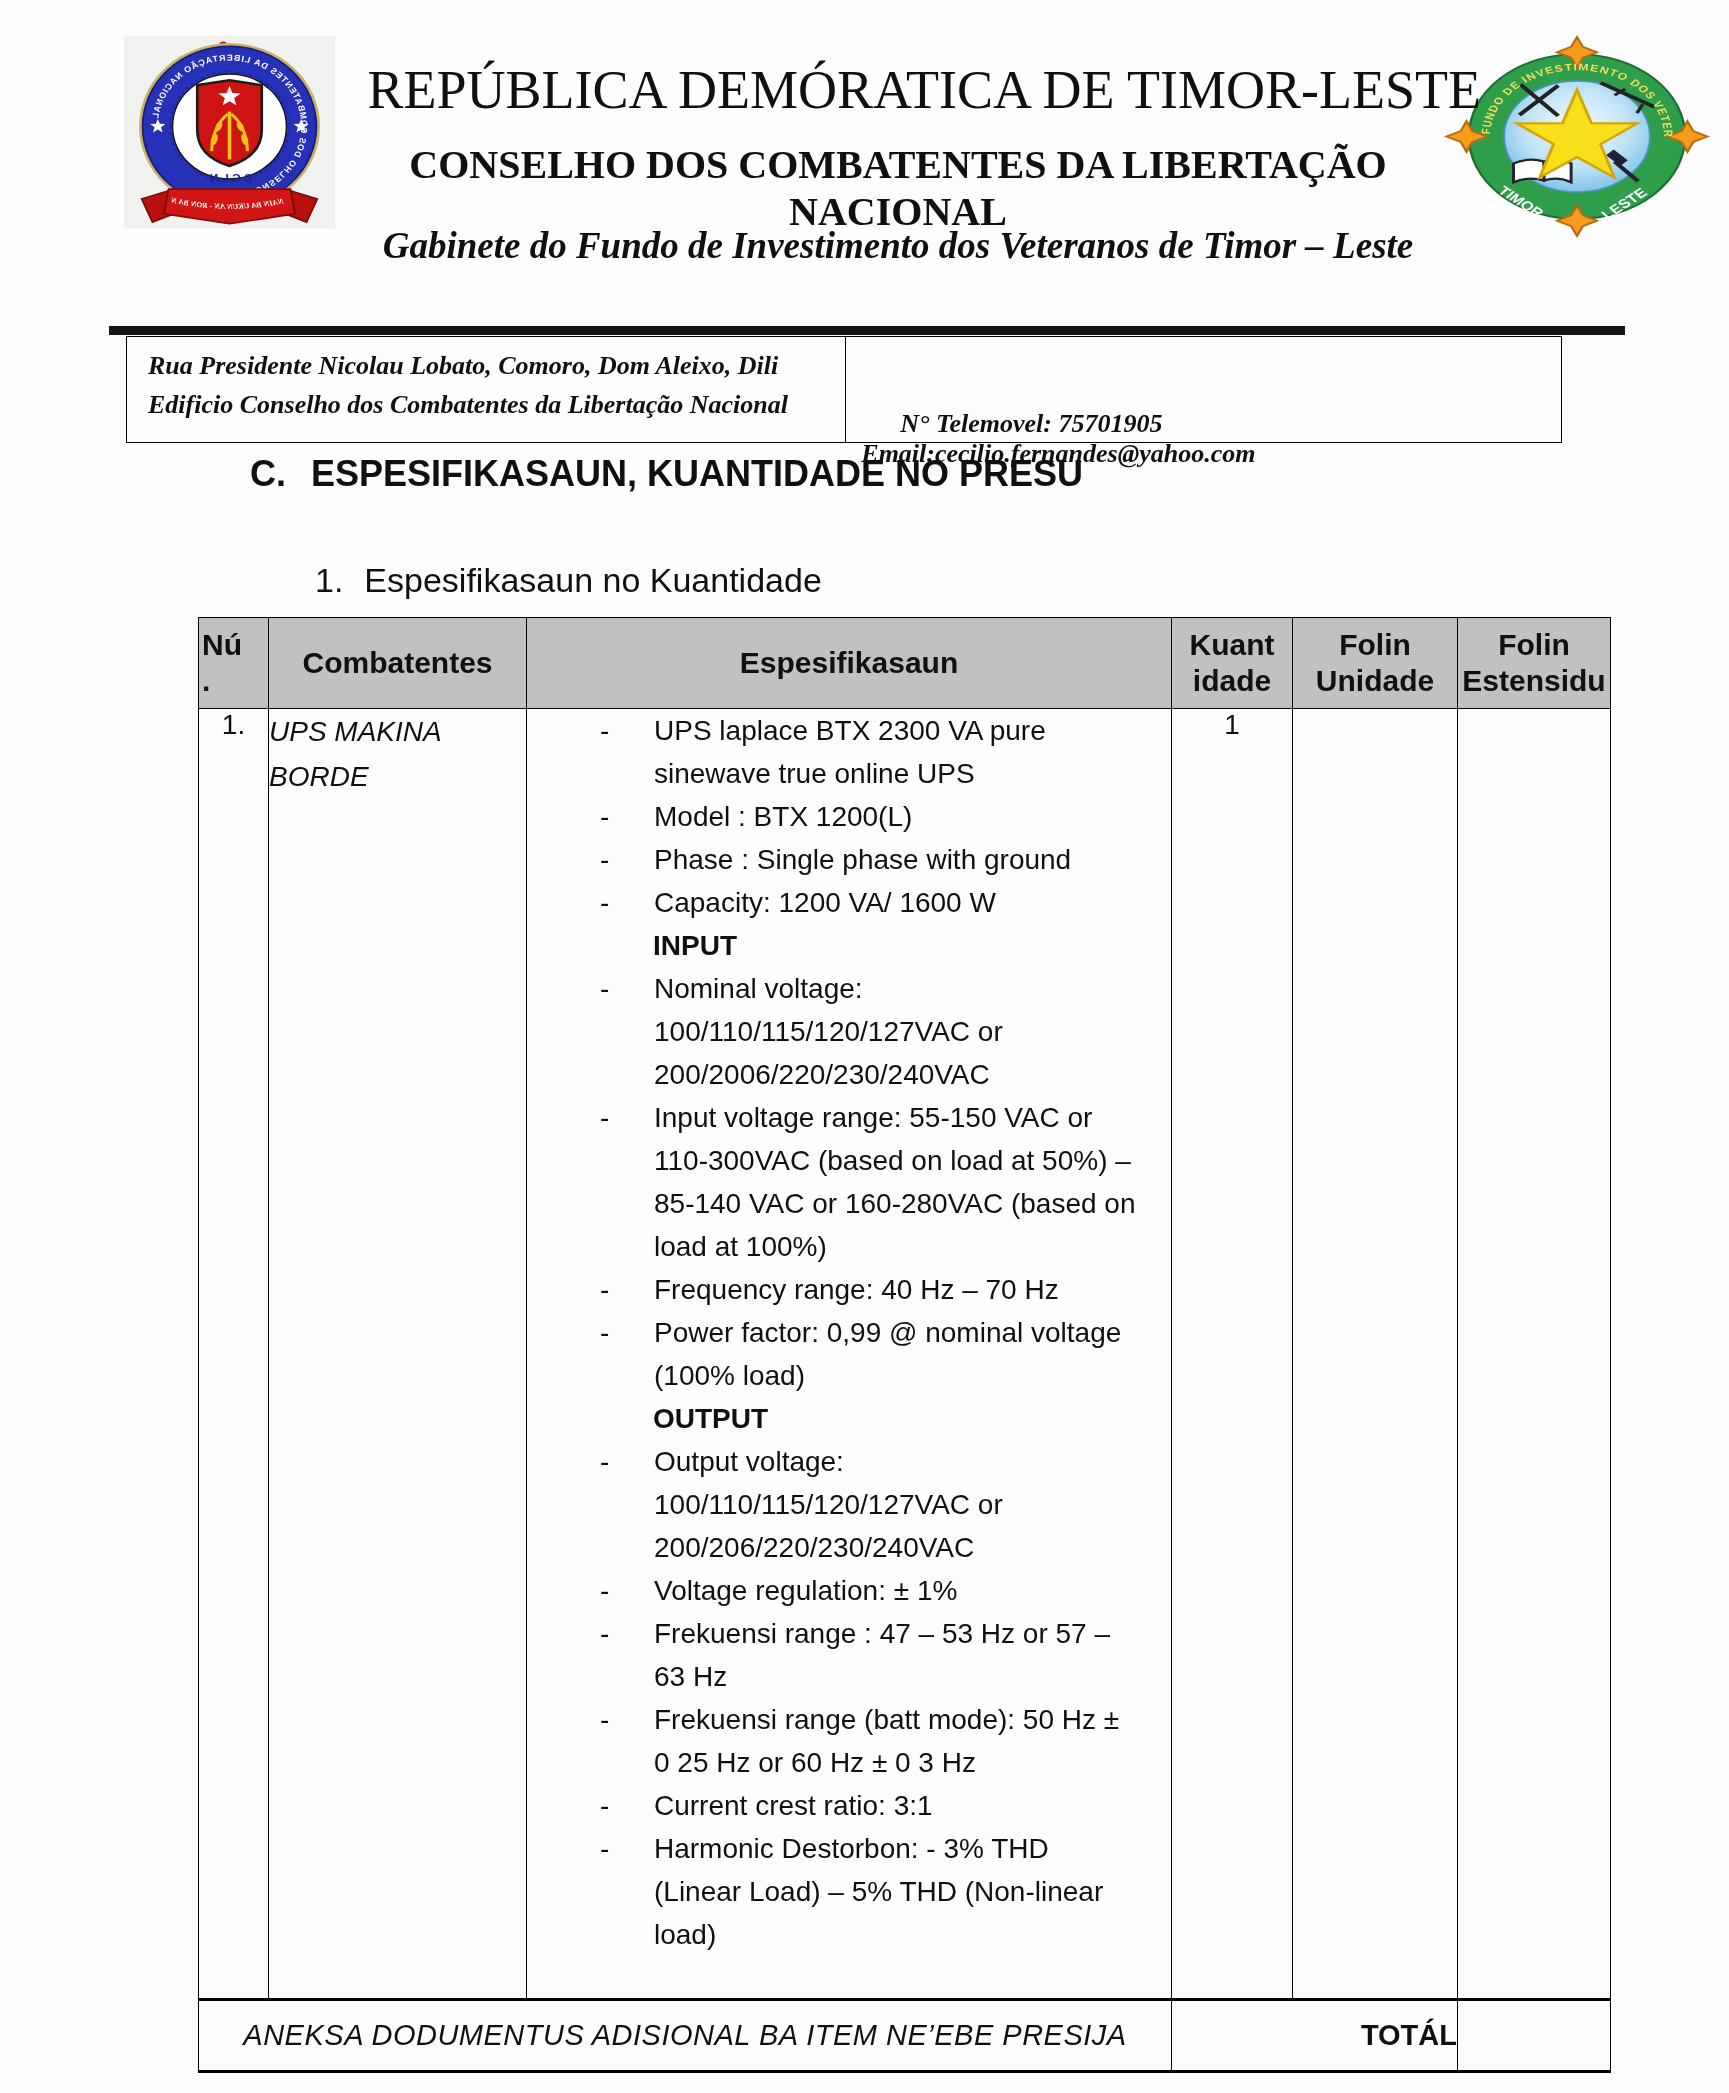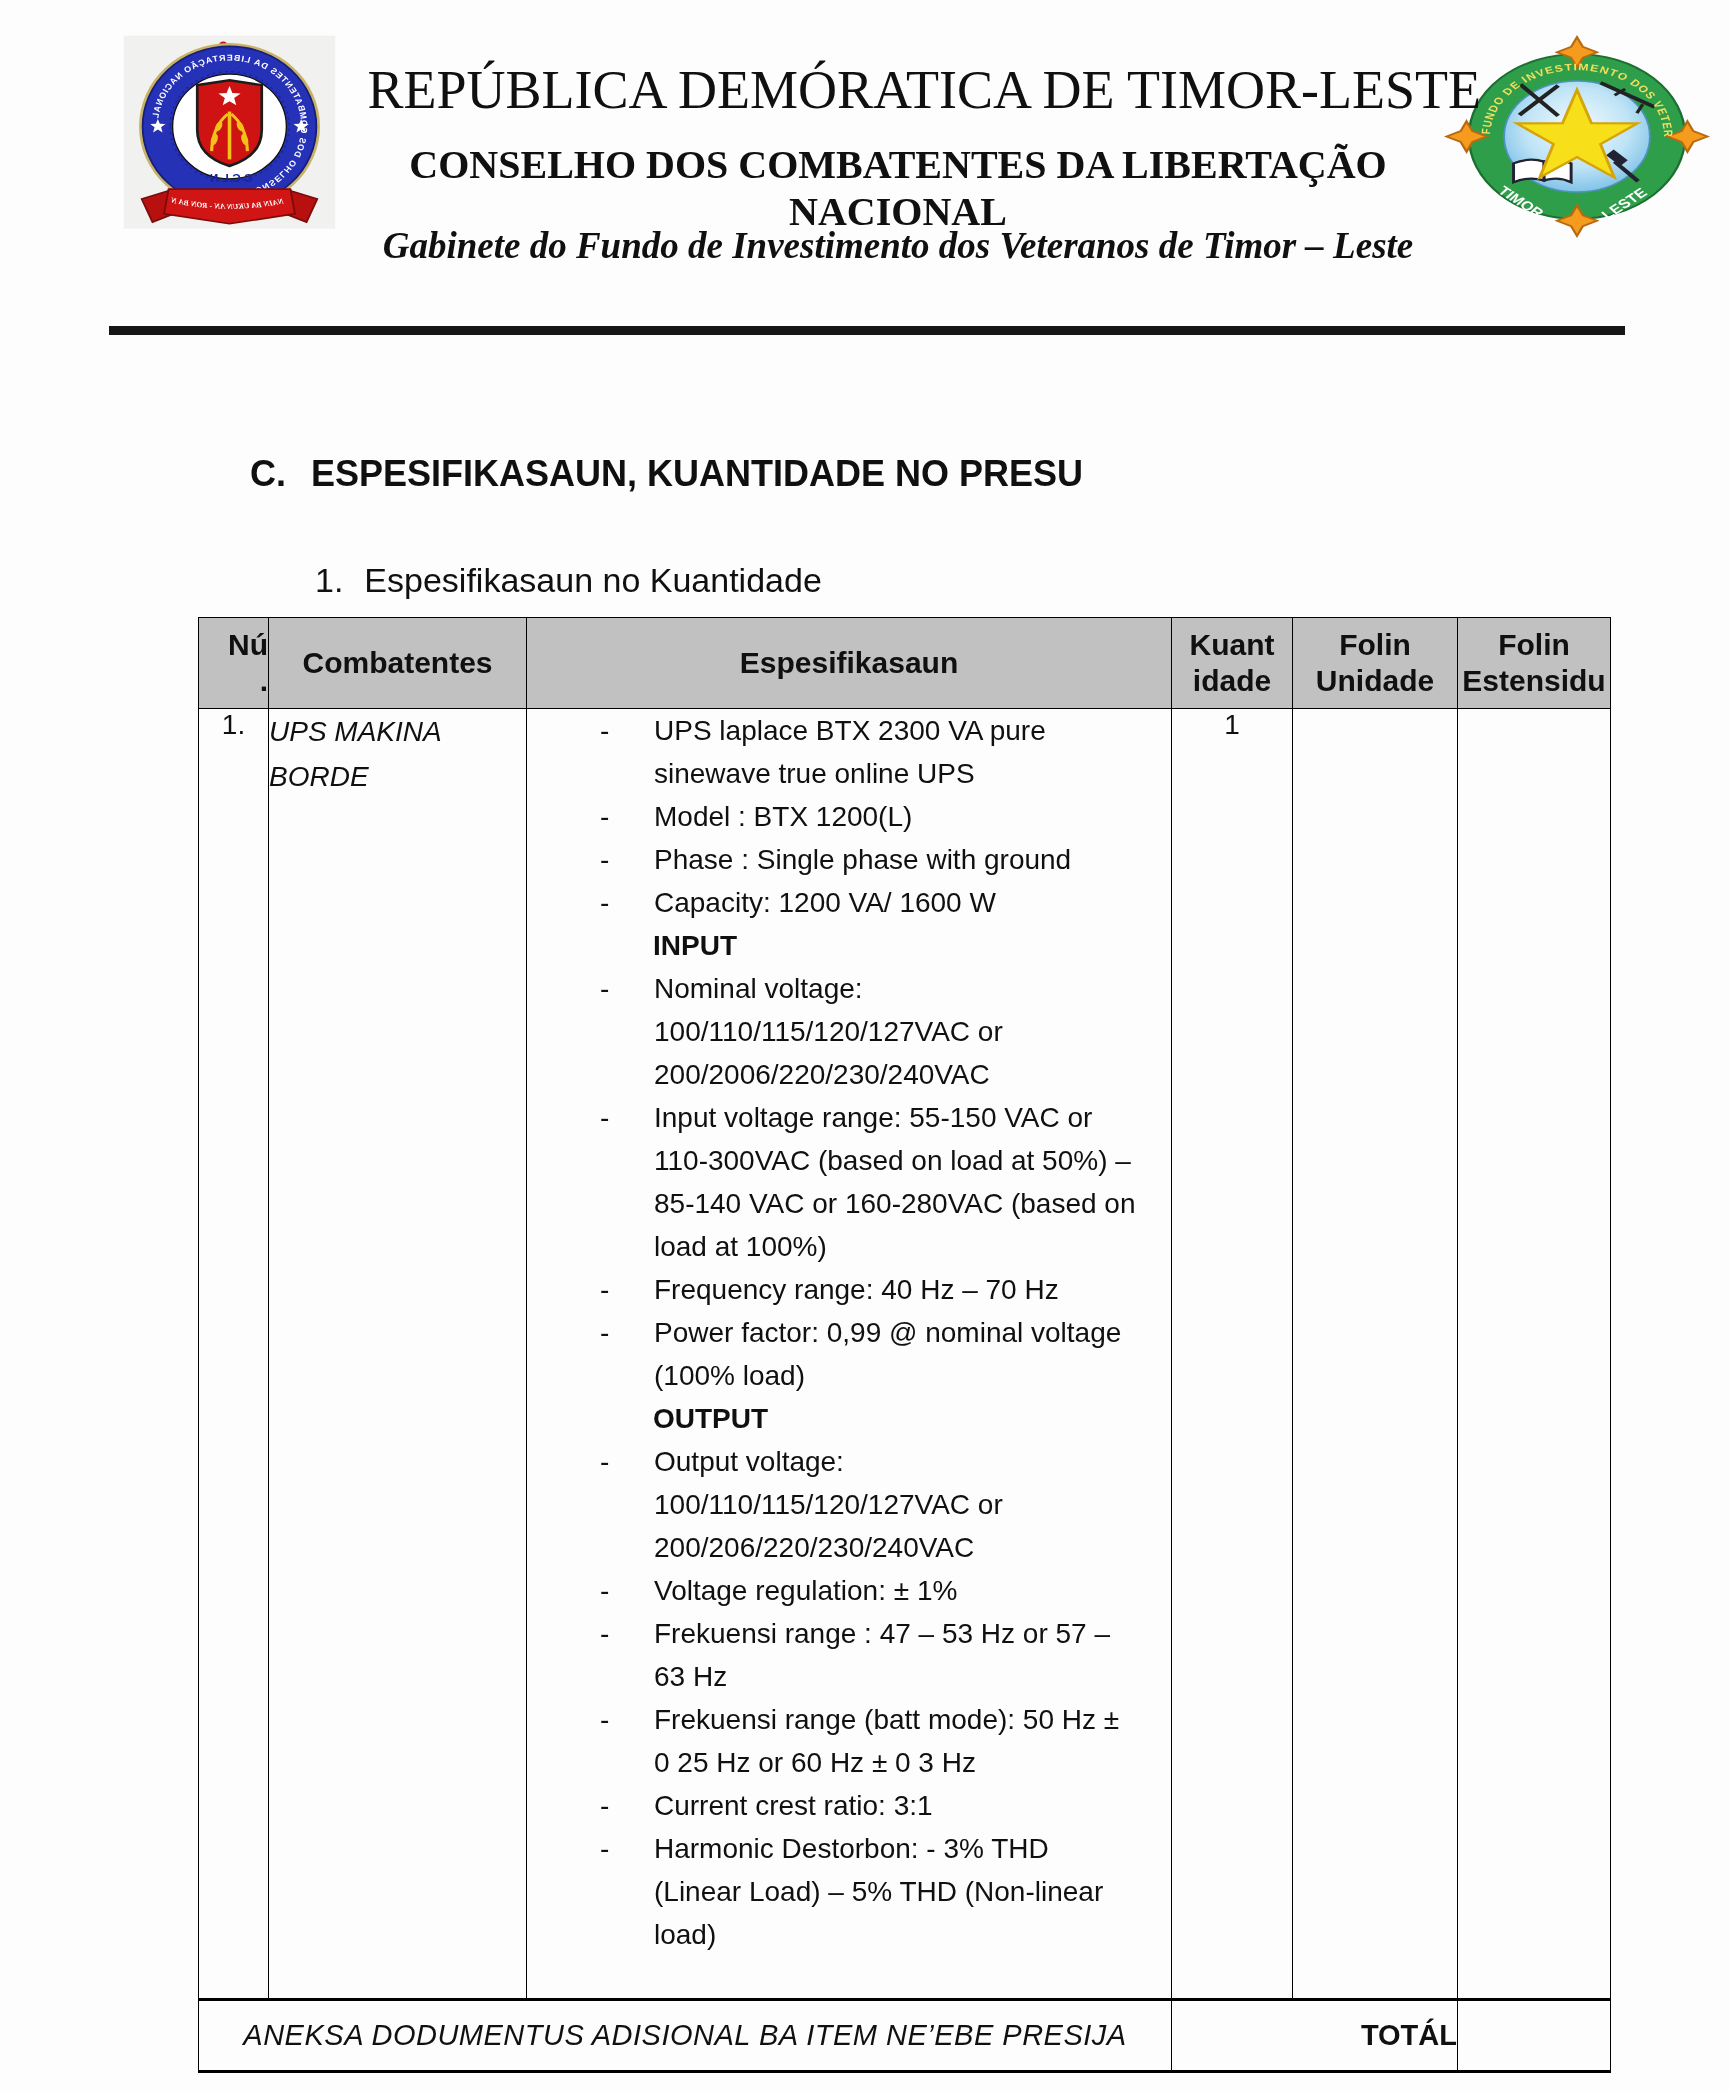--- a/index.html
+++ b/index.html
@@ -46,21 +46,21 @@
   
   .spec-table {
     position:absolute; left:198px; top:617px; width:1413px; height:1456px;
     border-collapse:collapse; table-layout:fixed; font-size:28px;
   }
   .spec-table th, .spec-table td { border:1.9px solid #000; padding:0; box-sizing:border-box; }
   .spec-table thead th {
     background:#c1c1c1; font-weight:bold; font-size:30px; line-height:36px;
     white-space:pre-line; vertical-align:middle; text-align:center; height:91px;
   }
-  .spec-table thead th.th-num { text-align:right; padding-left:23px; }
+  .spec-table thead th.th-num { text-align:left; padding-left:3px; }
   .spec-table tbody td { vertical-align:top; }
   .td-num  { text-align:center; padding-top:174px; }
   .td-desc { padding:174px 55px 0 15.3px; line-height:45px;font-style:italic; }
   .td-spec { padding-top:15.3px; }
   .td-qty  { text-align:center; padding-top:139px; }
   .spec-item { display:flex; padding-left:73px; line-height:43px; }
   .spec-item .dash { width:54px; flex:0 0 54px; }
   .spec-item .spec-text { width:483px; }
   .spec-heading {
     margin-left:126px; line-height:43px; font-weight:bold;
@@ -163,20 +163,29 @@
       <text transform="translate(52,182) rotate(40)" font-family="Liberation Sans, sans-serif" font-size="14" font-weight="bold" fill="#ffffff">TIMOR</text>
       <text transform="translate(146,213) rotate(-40)" font-family="Liberation Sans, sans-serif" font-size="14" font-weight="bold" fill="#ffffff">LESTE</text>
     </svg>
   </div>
 
   <div class="title1">REPÚBLICA DEMÓRATICA DE TIMOR-LESTE</div>
   <div class="title2">CONSELHO DOS COMBATENTES DA LIBERTAÇÃO NACIONAL</div>
   <div class="subtitle">Gabinete do Fundo de Investimento dos Veteranos de Timor – Leste</div>
   <div class="thick-rule"></div>
 
+  <div class="contact-box">
+    <div class="contact-left">
+      <div>Rua Presidente Nicolau Lobato, Comoro, Dom Aleixo, Dili</div>
+      <div>Edificio Conselho dos Combatentes da Libertação Nacional</div>
+    </div>
+    <div class="contact-right">
+      <span>N° Telemovel: 75701905  Email:cecilio.fernandes@yahoo.com</span>
+    </div>
+  </div>
 
   <div class="section-heading">
     <span class="h-label">C.</span><span>ESPESIFIKASAUN, KUANTIDADE NO PRESU</span>
   </div>
   <div class="section-sub">
     <span class="h-label">1.</span><span>Espesifikasaun no Kuantidade</span>
   </div>
 
   <table class="spec-table">
     <colgroup>

